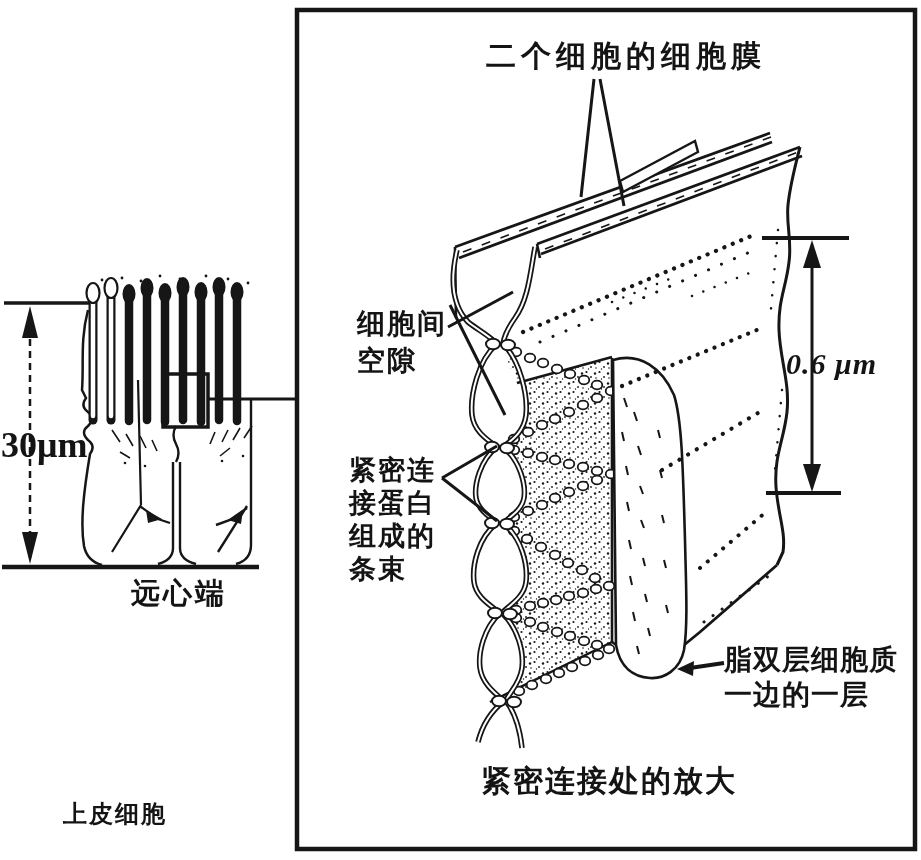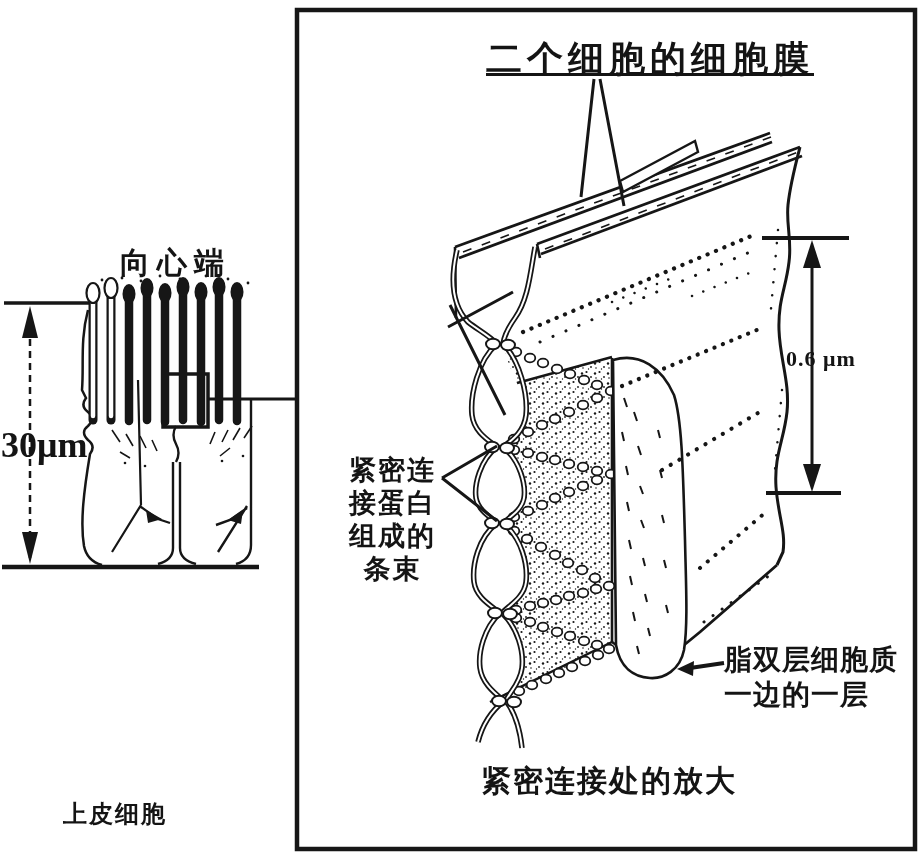--- a/index.html
+++ b/index.html
@@ -227,35 +227,37 @@
 
       <g>
         <path d="M762,238 H849 M766,493 H841" stroke="#161616" stroke-width="4" fill="none"></path>
         <path d="M812,248 V484" stroke="#161616" stroke-width="3" fill="none"></path>
         <polygon points="812,240 803,268 821,268" fill="#161616"></polygon>
         <polygon points="812,492 803,464 821,464" fill="#161616"></polygon>
       </g>
     </g>
   </svg>
 
-  <div class="lb" style="left:120px;top:245px;font-size:30px;letter-spacing:7px;">向心端</div>
 
   <div class="lb" style="left:1px;top:424px;font-size:36px;">30μm</div>
 
+  <div class="lb" style="left:131px;top:576px;font-size:29px;letter-spacing:3px;">远心端</div>
 
   <div class="lb" style="left:63px;top:800px;font-size:24px;letter-spacing:2px;">上皮细胞</div>
 
-  <div class="lb" style="left:486px;top:38px;font-size:36px;letter-spacing:5px;text-decoration:underline;">二个细胞的细胞膜</div>
-
-
-  <div class="lb" style="left:349px;top:454px;font-size:27px;letter-spacing:2px;line-height:1.22;text-align:center;">紧密连
+  <div class="lb" style="left:486px;top:38px;font-size:30px;letter-spacing:5px;">二个细胞的细胞膜</div>
+
+  <div class="lb" style="left:357px;top:306px;font-size:28px;letter-spacing:2px;line-height:1.32;">细胞间
+空隙</div>
+
+  <div class="lb" style="left:349px;top:454px;font-size:27px;letter-spacing:2px;line-height:1.22;">紧密连
 接蛋白
 组成的
 条束</div>
 
-  <div class="lb" style="left:786px;top:346px;font-size:22px;letter-spacing:1px;">0.6 μm</div>
+  <div class="lb" style="left:786px;top:346px;font-size:30px;letter-spacing:1px;font-style:italic;">0.6 μm</div>
 
   <div class="lb" style="left:481px;top:763px;font-size:30px;letter-spacing:2px;">紧密连接处的放大</div>
 
   <div class="lb" style="left:724px;top:642px;font-size:28px;letter-spacing:1px;line-height:1.25;">脂双层细胞质
 一边的一层</div>
 
 </div>
 
 </body></html>

